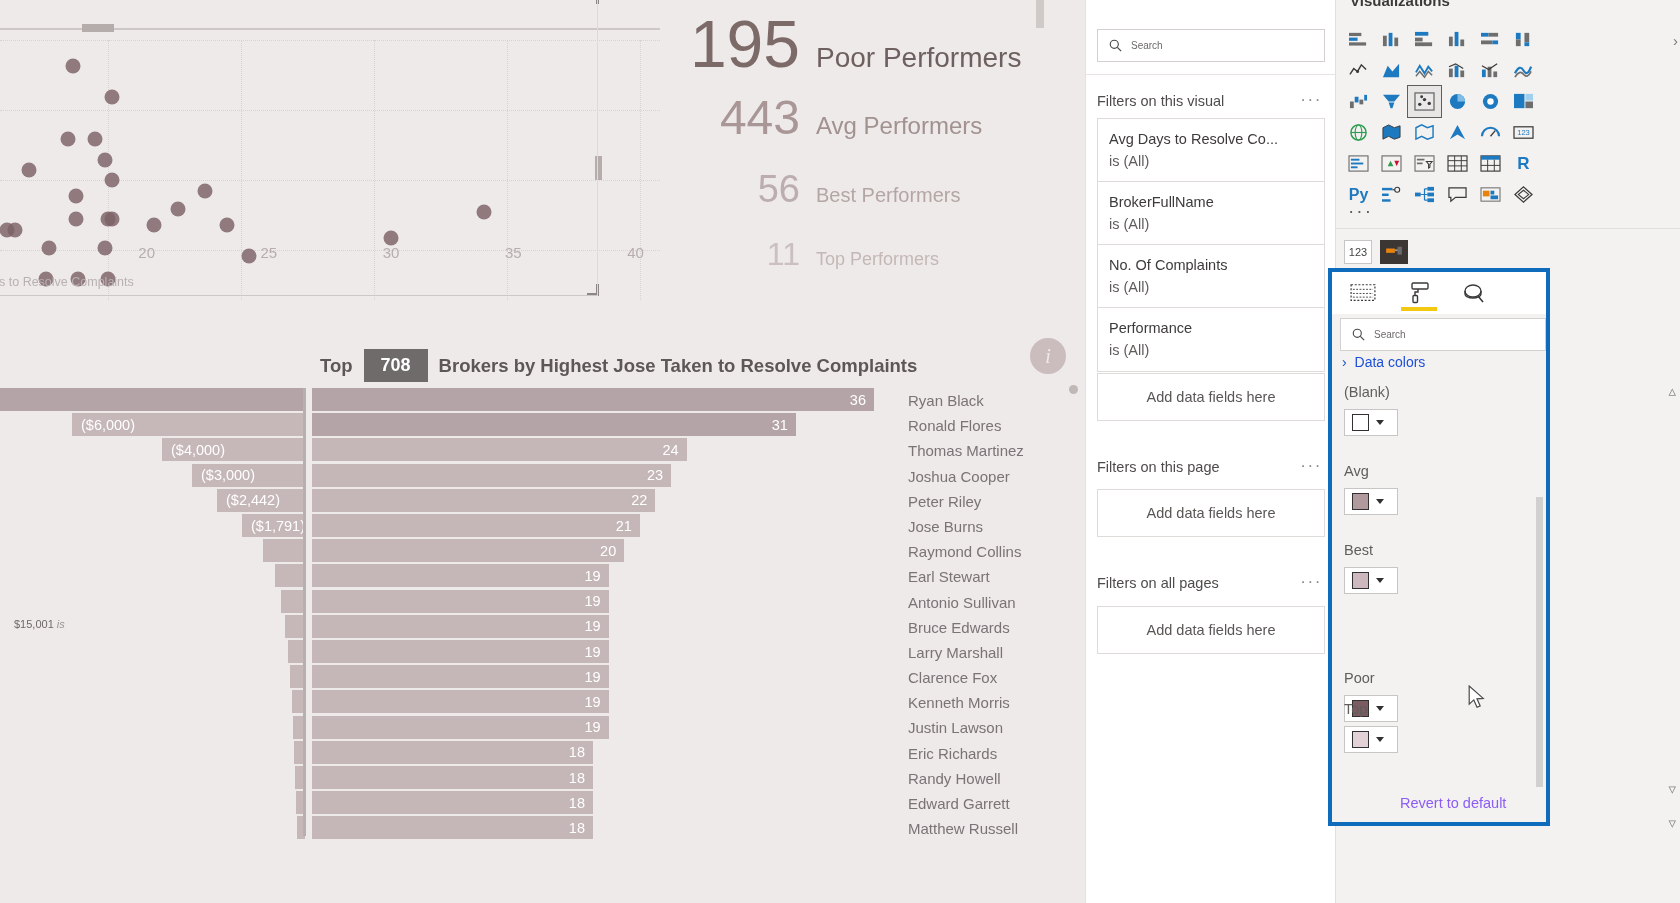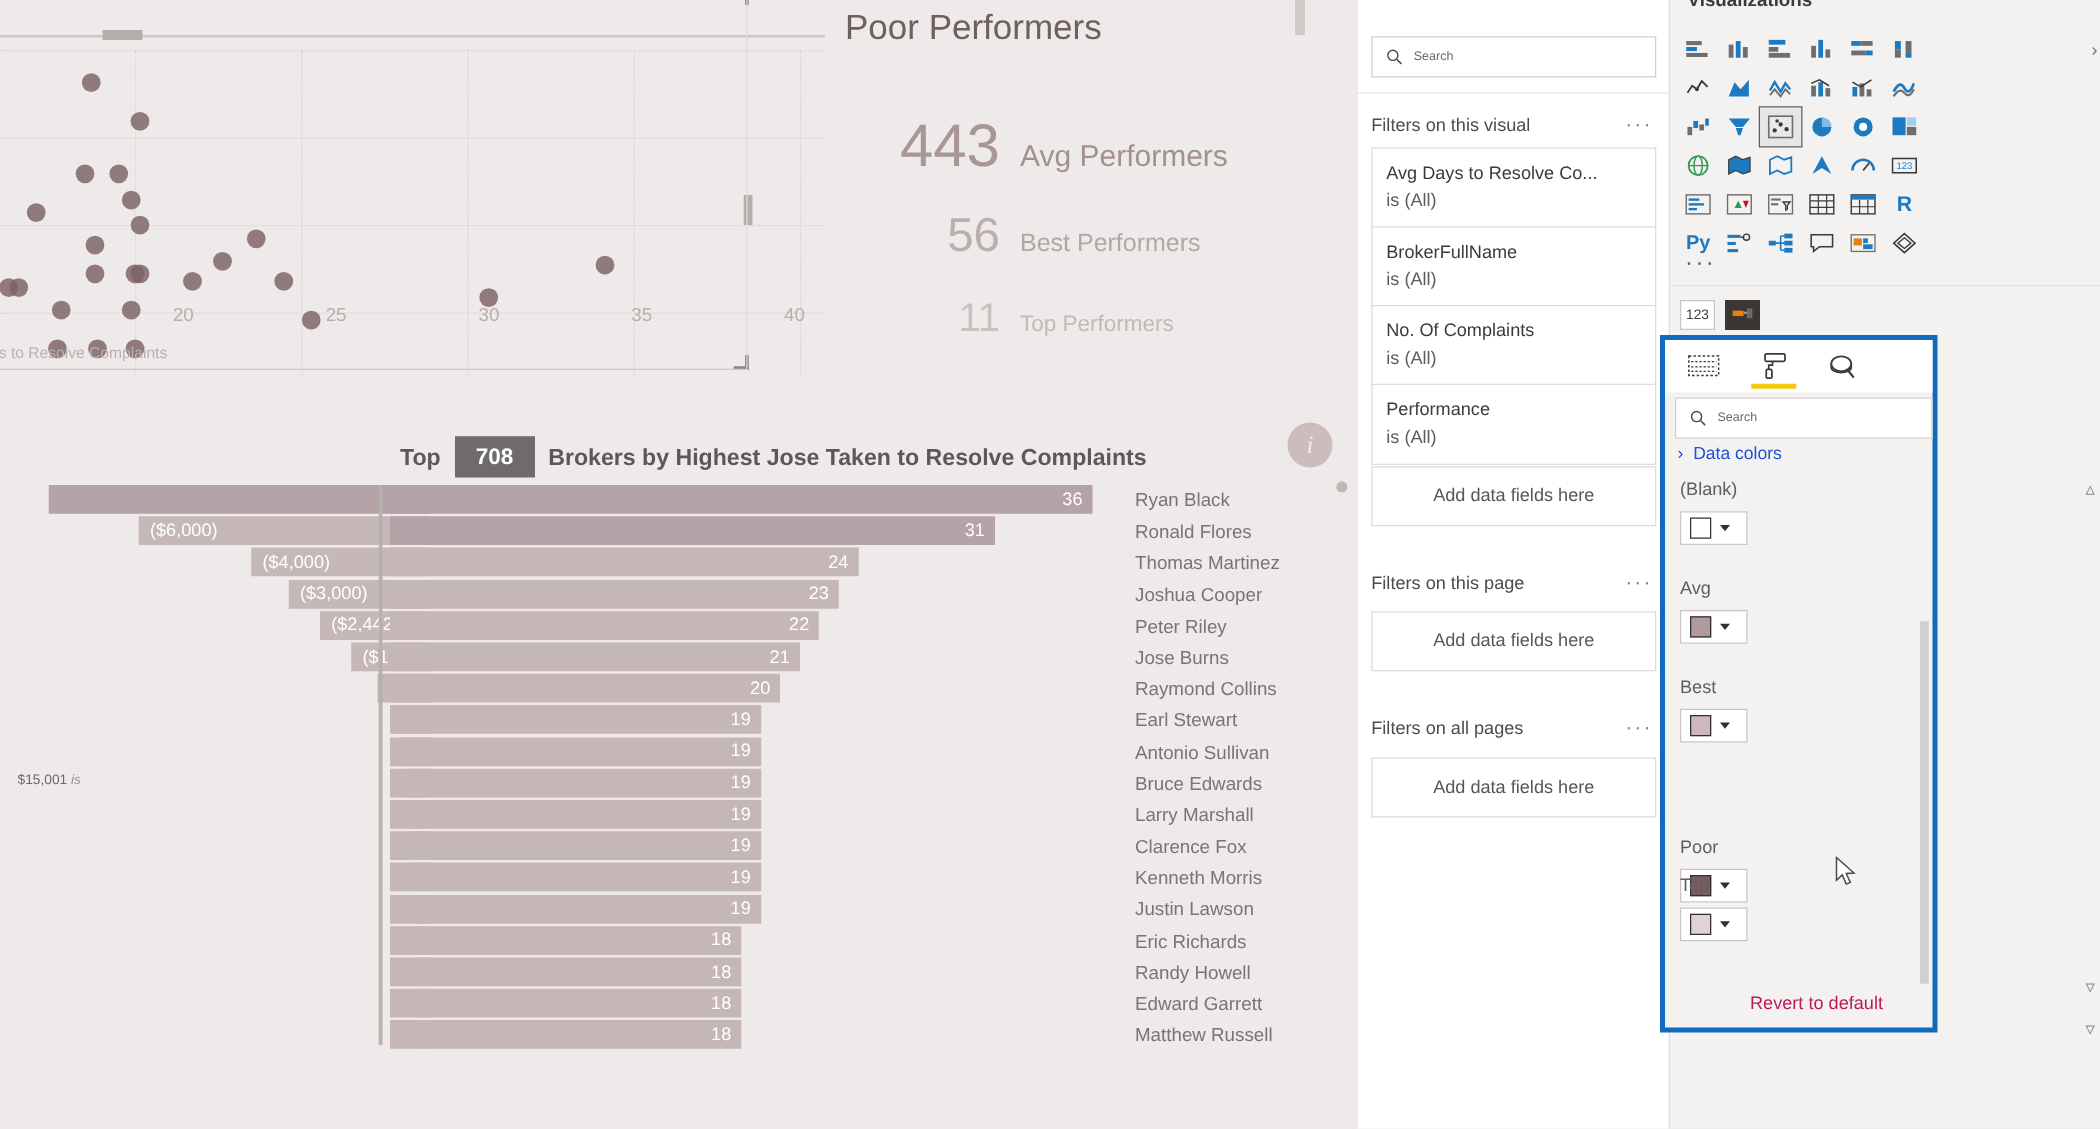--- a/index.html
+++ b/index.html
@@ -104,21 +104,21 @@
   #info-badge {
     position: absolute; left: 1030px; top: 338px;
     width: 36px; height: 36px; border-radius: 50%;
     background: #cbbcbd;
     display: flex; align-items: center; justify-content: center;
     color: #efeaea; font-size: 20px; font-style: italic;
     font-family: "Liberation Serif", serif;
   }
 
   
-  #money-chart { position: absolute; left: 0; top: 388px; width: 305px; height: 515px; margin-left: 39px; }
+  #money-chart { position: absolute; left: 0; top: 388px; width: 305px; height: 515px; }
   .money-bar {
     position: absolute; right: 0; height: 23px;
     background: #c6b7b9;
     display: flex; align-items: center;
   }
   .money-bar.dark { background: #b5a4a7; }
   .money-lbl {
     position: absolute; left: 9px;
     color: #ffffff; font-size: 14.5px; white-space: nowrap;
   }
@@ -271,21 +271,21 @@
   .color-group .cg-label { font-size: 14.5px; color: #605e5c; margin-bottom: 9px; }
   .color-picker {
     width: 54px; height: 27px; background: #fff; border: 1px solid #c8c6c4;
     display: flex; align-items: center; gap: 7px; padding-left: 7px;
   }
   .color-swatch { width: 17px; height: 17px; border: 1px solid #323130; }
   .caret { width: 0; height: 0; border-left: 4.5px solid transparent;
            border-right: 4.5px solid transparent; border-top: 5.5px solid #323130; }
   #revert-link {
     position: absolute; left: 68px; bottom: 11px;
-    font-size: 14.5px; color: #be185d;
+    font-size: 14.5px; color: #8b5cf6;
   }
   #pane-scroll-up   { position: absolute; right: 4px; top: 382px; color: #8a8886; font-size: 15px; }
   #pane-scroll-dn1  { position: absolute; right: 4px; top: 780px; color: #8a8886; font-size: 15px; }
   #pane-scroll-dn2  { position: absolute; right: 4px; top: 814px; color: #8a8886; font-size: 15px; }
   #pane-chevron-right { position: absolute; right: 2px; top: 32px; color: #7a7876; font-size: 15px; }
 
   #cursor { position: absolute; left: 1468px; top: 685px; }
 </style>
 </head>
 <body>
@@ -349,20 +349,21 @@
 
     <div id="scatter-left-thumb"></div>
     <div id="scatter-sel-corner-tr"></div>
     <div id="scatter-sel-corner-br"></div>
     <div id="scatter-bottom-line"></div>
     <div id="scatter-right-line"></div>
   </div>
 
   <div id="kpi-block">
       <div class="kpi-row" style="top: 6px; left: 0px; width: 420px;">
+        <div class="kpi-num" style="font-size: 66px; color: rgb(124, 106, 104); width: 140px;">195</div>
         <div class="kpi-lbl" style="font-size: 28px; color: rgb(110, 96, 95); margin-left: 16px;">Poor Performers</div>
       </div>
       <div class="kpi-row" style="top: 90px; left: 0px; width: 420px;">
         <div class="kpi-num" style="font-size: 48px; color: rgb(169, 150, 150); width: 140px;">443</div>
         <div class="kpi-lbl" style="font-size: 24px; color: rgb(161, 145, 143); margin-left: 16px;">Avg Performers</div>
       </div>
       <div class="kpi-row" style="top: 168px; left: 0px; width: 420px;">
         <div class="kpi-num" style="font-size: 38px; color: rgb(188, 174, 174); width: 140px;">56</div>
         <div class="kpi-lbl" style="font-size: 20px; color: rgb(179, 166, 164); margin-left: 16px;">Best Performers</div>
       </div>

